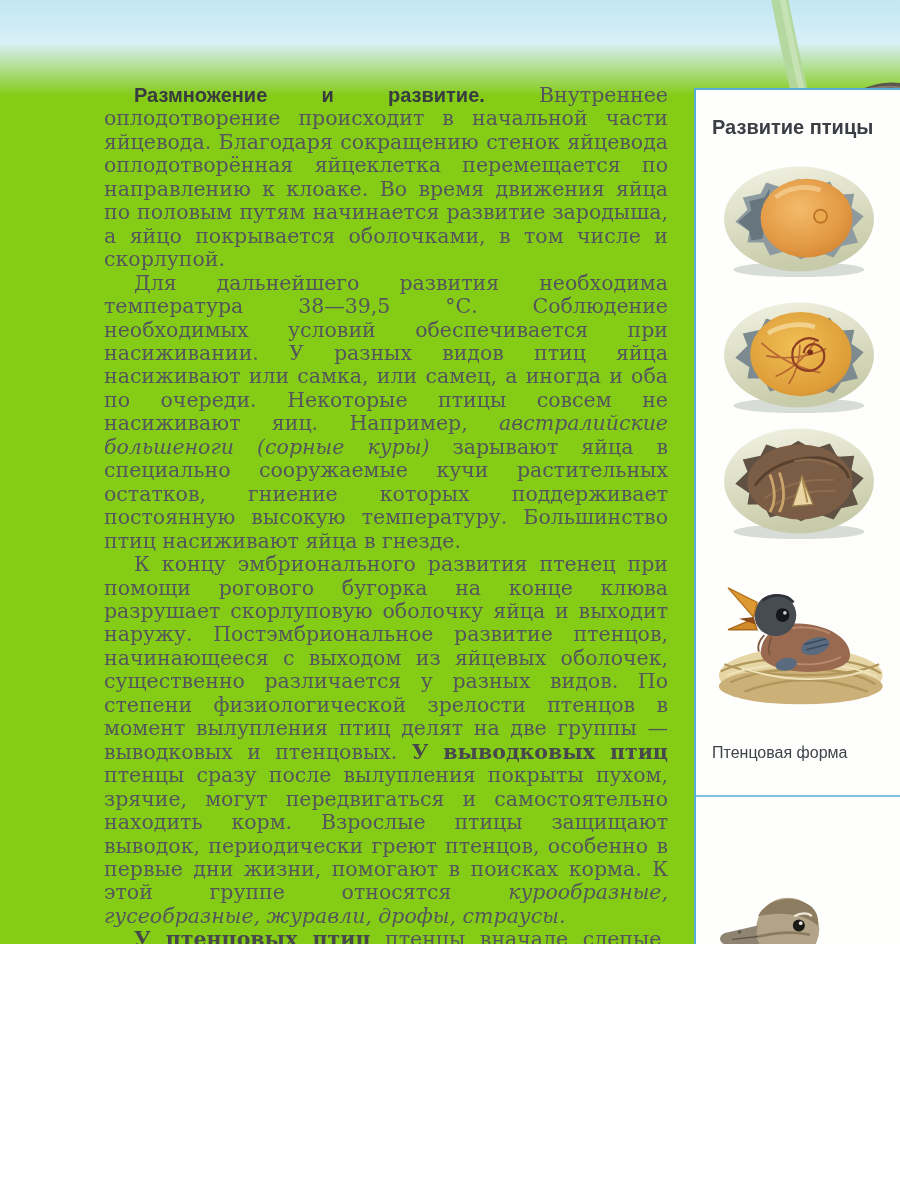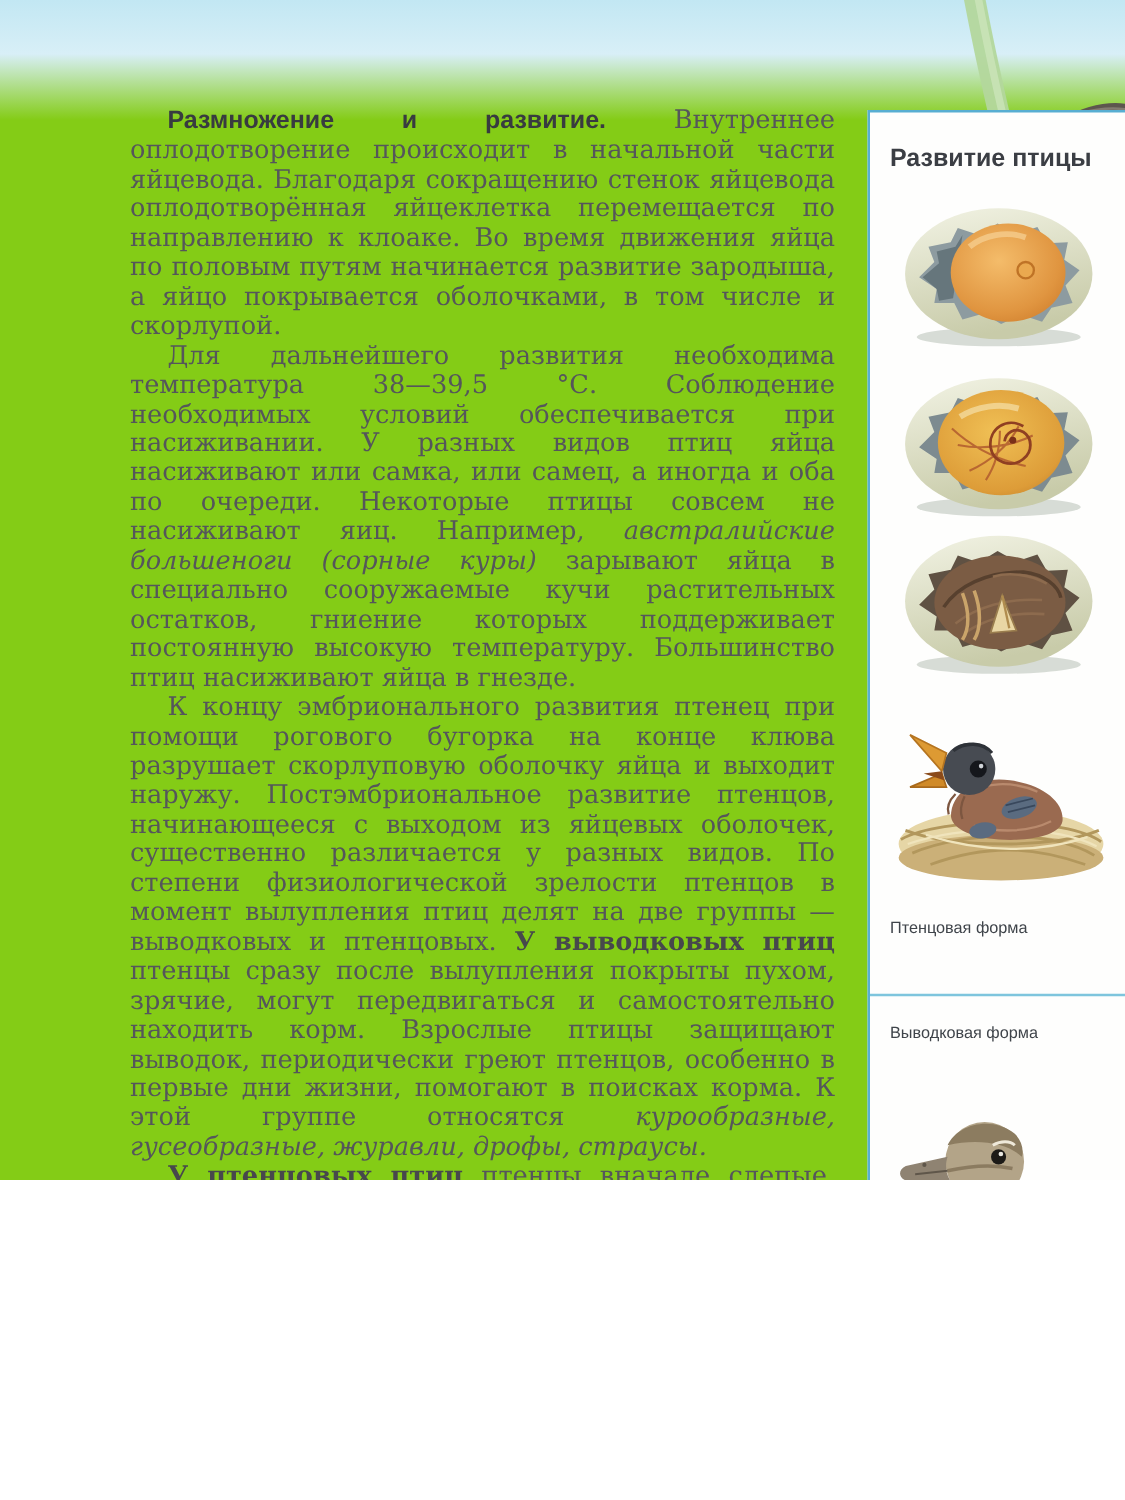--- a/index.html
+++ b/index.html
@@ -18,21 +18,21 @@
   .r-head{font-family:"Liberation Sans",sans-serif;font-weight:bold;color:#383b40;font-size:20px;}
   .r-it{font-style:italic;}
   .r-bi{font-weight:bold;color:#47484c;}
   
   .sidebar{position:absolute;left:694px;top:88px;width:212px;height:1039px;
         background:#fefefd;border:2px solid #58aed2;box-sizing:border-box;}
   .sidebar-title{position:absolute;left:16px;top:10px;font-family:"Liberation Sans",sans-serif;
         font-weight:bold;font-size:20px;color:#3b3e44;margin-top:16px;}
   .fig{position:absolute;left:0;}
   .caption{position:absolute;left:16px;width:150px;font-family:"Liberation Sans",sans-serif;
-        font-size:13px;line-height:27px;color:#3f444a;}
+        font-size:16px;line-height:27px;color:#3f444a;margin-top:11px;}
   .divider{position:absolute;left:0;width:208px;height:0;border-top:2px solid #7ec5dd;}
   
   .pagenum-lines{position:absolute;left:0;top:1138px;width:108px;height:46px;
         border-top:2px solid #4aa6cf;border-right:2px solid #4aa6cf;}
   .pagenum{position:absolute;left:36px;top:1143px;font-family:"Liberation Sans",sans-serif;
         font-size:29px;letter-spacing:2px;color:#555a61;}
 </style>
 </head>
 <body>
 
@@ -146,21 +146,20 @@
       <path d="M54,44 L22,28 L50,60 Z" fill="#dd9a33" stroke="#b5741f" stroke-width="1.5"></path>
       <path d="M50,62 L22,74 L54,74 Z" fill="#d08a28" stroke="#a96a1c" stroke-width="1.5"></path>
       <path d="M50,60 L34,62 L52,68 Z" fill="#8a4a1a"></path>
       <path d="M62,80 C56,86 54,92 56,98 M70,82 C66,90 66,96 68,102" stroke="#7d5640" stroke-width="2" fill="none"></path>
     </svg>
 
     <div class="caption" style="top:638px;">Птенцовая форма</div>
 
     <div class="divider" style="top:705px;"></div>
 
-    <div class="caption" style="top:722px;">Выводковая форма</div>
 
     <svg class="fig" style="left:8px;top:778px;" width="186" height="254" viewBox="0 0 200 274">
       <defs>
         <linearGradient id="shellG2" x1="0" y1="0" x2="0" y2="1">
           <stop offset="0" stop-color="#f2eedd"></stop>
             <stop offset="1" stop-color="#d2cbae"></stop>
         </linearGradient>
         <radialGradient id="duckG" cx="0.4" cy="0.35" r="0.8">
           <stop offset="0" stop-color="#d9cfba"></stop>
             <stop offset="0.7" stop-color="#b5a78c"></stop>

